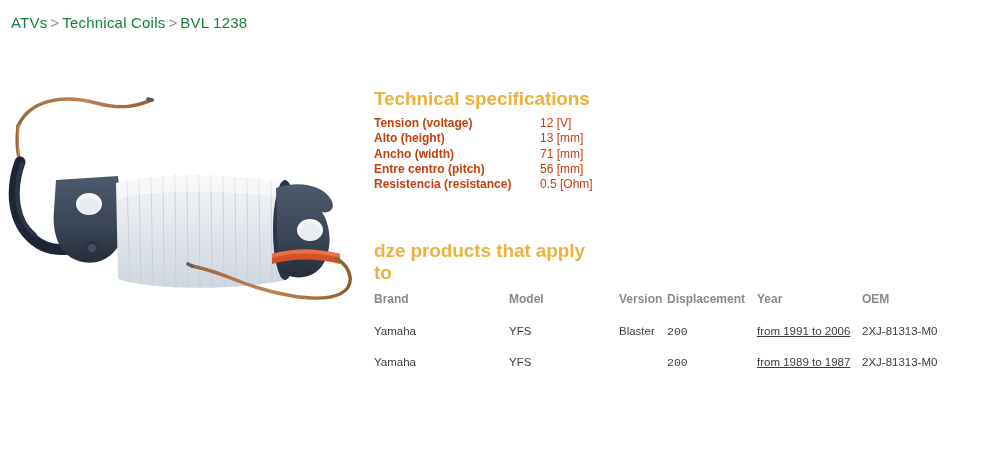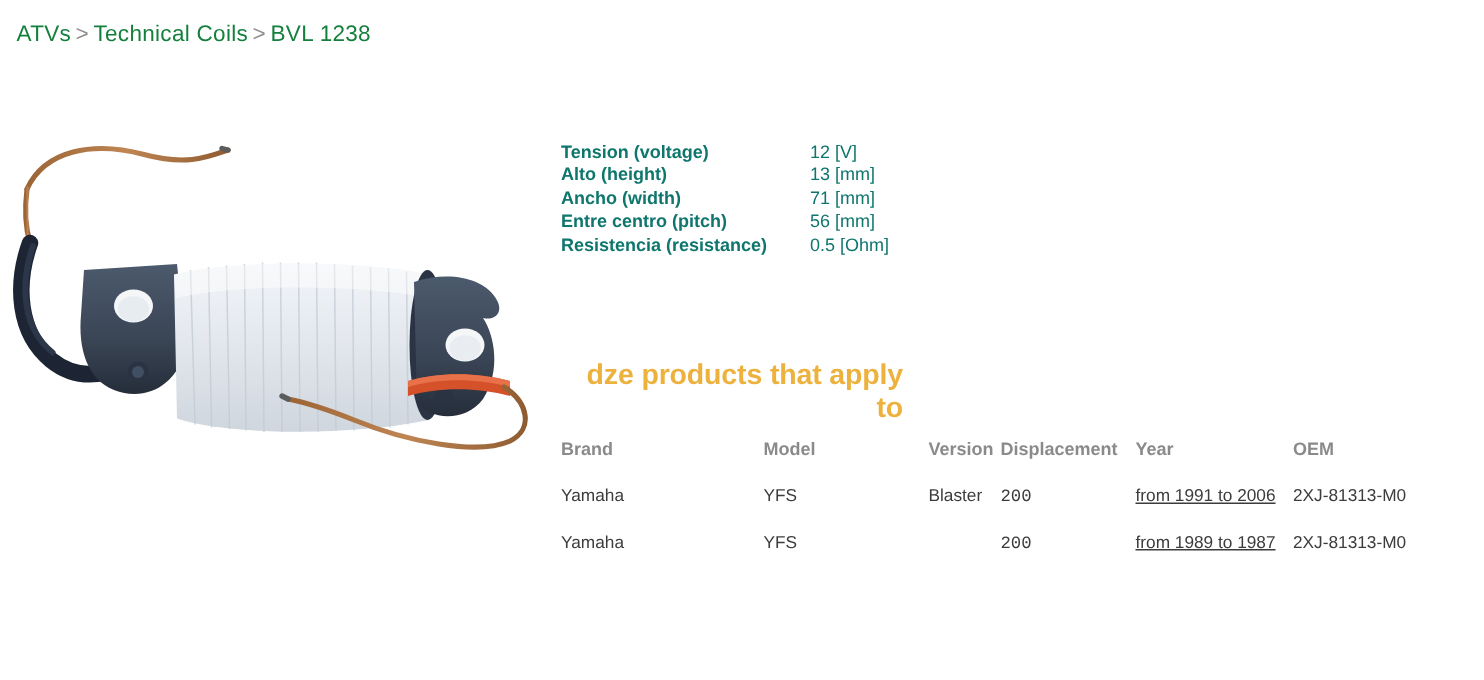--- a/index.html
+++ b/index.html
@@ -58,40 +58,39 @@
     margin: 0;
     letter-spacing: -0.1px;
   }
   #specs-table {
     margin-top: 6px;
     border-collapse: collapse;
     width: 224px;
   }
   #specs-table td {
     font-size: 12px;
-    color: #0f766e;
+    color: #c2410c;
     font-weight: bold;
     padding: 0;
     line-height: 15.4px;
     white-space: nowrap;
     vertical-align: top;
   }
   #specs-table td.spec-label { width: 166px; }
   #specs-table td.spec-value { font-weight: normal; }
 
   
   #products-section {
     position: absolute;
     left: 374px;
     top: 240px;
     width: 600px;
   }
   #products-heading {
     width: 228px;
-    text-align: right;
   }
   #products-table {
     margin-top: 8px;
     border-collapse: collapse;
     width: 585px;
     table-layout: fixed;
   }
   #products-table th {
     font-size: 12px;
     color: #8a8a8a;
@@ -194,20 +193,21 @@
     <path d="M272 182 C 292 176, 318 176, 340 182 L 340 186 C 318 180, 292 180, 272 186 Z" fill="#e8714a"></path>
 
     <path d="M336 186 C 352 196, 356 214, 340 222 C 318 232, 270 222, 236 208
              C 216 200, 202 196, 192 194" fill="none" stroke="url(#copGrad)" stroke-width="3.4" stroke-linecap="round"></path>
     <path d="M192 194 L 188 192" fill="none" stroke="#5c5c5c" stroke-width="3.6" stroke-linecap="round"></path>
     <path d="M152 28 L 148 27" fill="none" stroke="#5c5c5c" stroke-width="3.6" stroke-linecap="round"></path>
   </svg>
 </div>
 
 <div id="specs-section">
+  <div class="section-heading">Technical specifications</div>
   <table id="specs-table">
     <tbody>
       <tr>
         <td class="spec-label">Tension (voltage)</td>
         <td class="spec-value">12 [V]</td>
       </tr>
       <tr>
         <td class="spec-label">Alto (height)</td>
         <td class="spec-value">13 [mm]</td>
       </tr>

